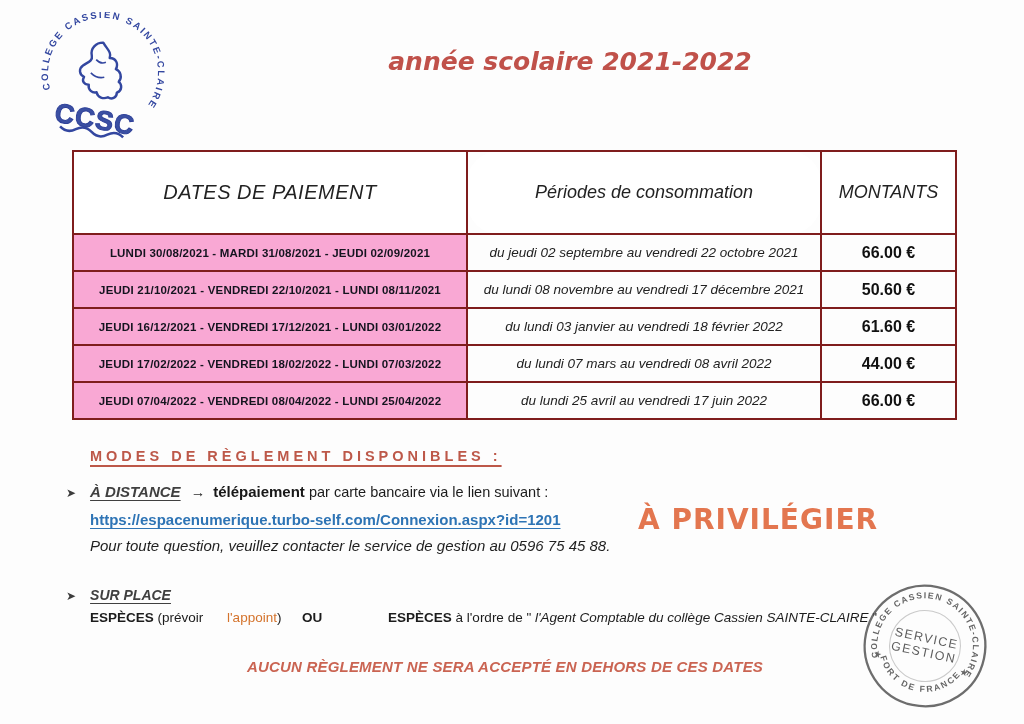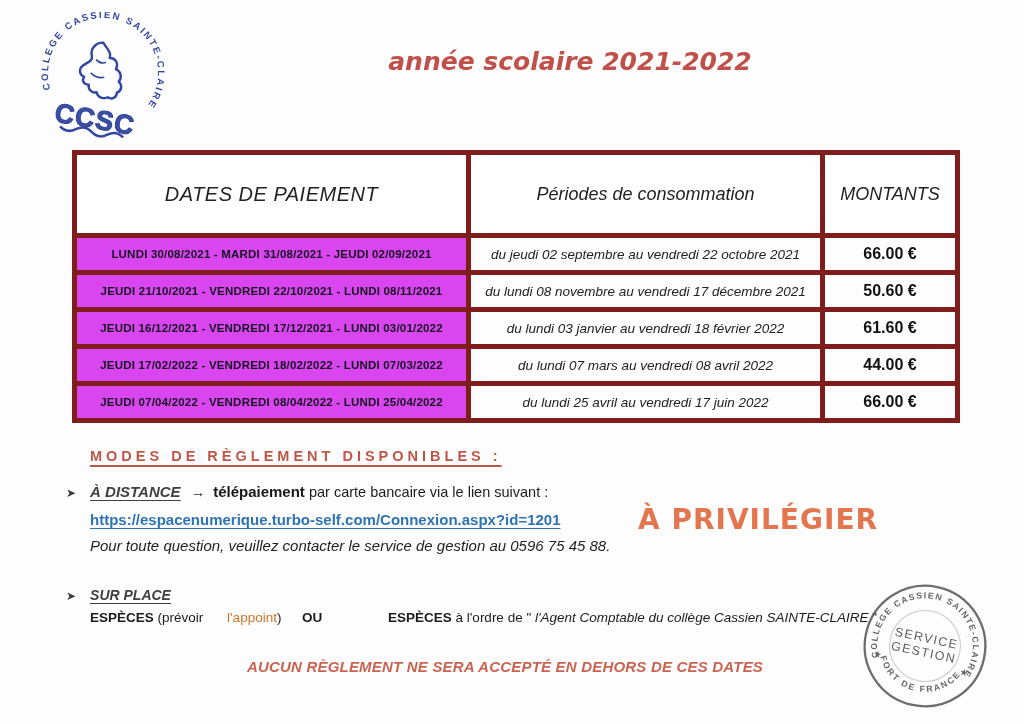--- a/index.html
+++ b/index.html
@@ -21,33 +21,33 @@
   }
   .doc-subtitle {
     font-family:"DejaVu Sans", sans-serif;
     font-size:25px; font-weight:bold; font-style:italic;
     color:#c0514a; margin-top:9px;
   }
 
   
   #pay-table { left:72px; top:150px; border-collapse:collapse; }
   #pay-table td, #pay-table th {
-    border:5px solid #7f1d1d; text-align:center; vertical-align:middle; padding:0 6px;
+    border:2px solid #7f1d1d; text-align:center; vertical-align:middle; padding:0 6px;
   }
   #pay-table th { background:#fff; font-weight:normal; }
   .col-dates   { width:394px; }
   .col-periode { width:354px; }
   .col-montant { width:135px; }
   .hdr-row { height:83px; }
   .hdr-dates   { font-style:italic; font-size:20px; color:#222; letter-spacing:0.5px;}
   .hdr-periode { font-style:italic; font-size:18px; color:#222;border-radius:32px; }
   .hdr-montant { font-style:italic; font-size:18px; color:#222;border-radius:11px; }
   .data-row { height:37px; }
   .cell-dates {
-    background:#d946ef; font-weight:bold; font-size:11.5px; color:#14141f;
+    background:#f9a8d4; font-weight:bold; font-size:11.5px; color:#14141f;
     letter-spacing:0.2px;
   }
   .cell-periode { font-style:italic; font-size:13.5px; color:#222; }
   .cell-montant { font-weight:bold; font-size:16px; color:#111; }
 
   
   #modes-heading {
     left:90px; top:448px;
     font-size:14.5px; font-weight:bold; letter-spacing:4px;
     color:#bd5849; text-decoration:underline; text-underline-offset:4px;

